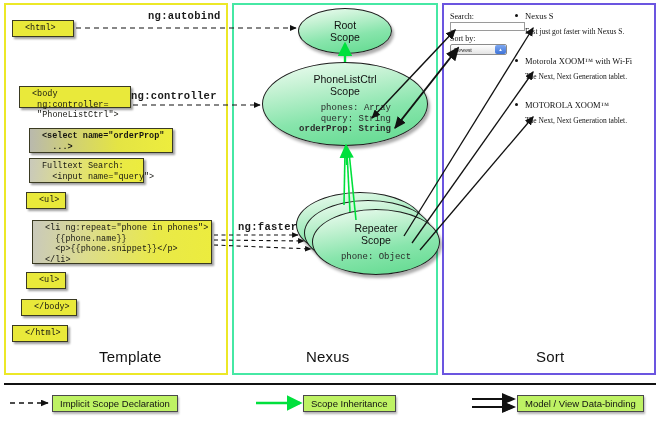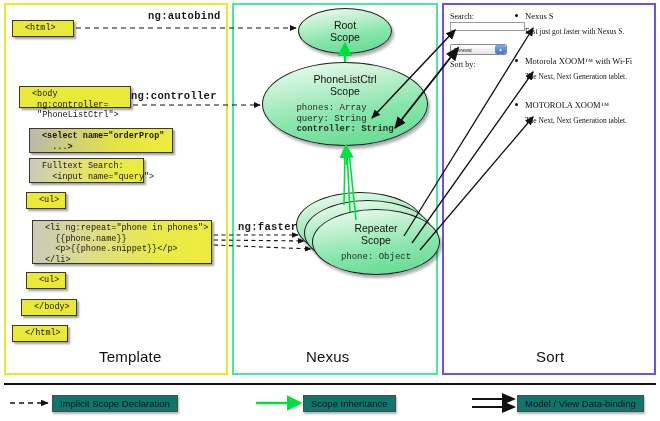--- a/index.html
+++ b/index.html
@@ -51,33 +51,33 @@
 
   
   .scope{position:absolute;border-radius:50%;
          border:1.4px solid #1d1d1d;
          background:linear-gradient(170deg,#f1fdf4 0%,#c6f2d4 26%,#88e5ac 60%,#5fd98d 100%);
          box-shadow:2px 3px 3px rgba(0,0,0,.33);
          display:flex;flex-direction:column;align-items:center;justify-content:center;
          box-sizing:border-box;text-align:center;}
   .scope-title{font-family:"Liberation Sans",sans-serif;font-size:10.5px;color:#111;line-height:12px;}
   .scope-props{font-family:"Liberation Mono",monospace;font-size:9px;
-               line-height:10.5px;color:#2a2a2a;margin-top:6px;text-align:left;}
+               line-height:10.5px;color:#2a2a2a;margin-top:6px;text-align:right;}
 
   #scope-root{left:298px;top:8px;width:94px;height:46px;}
   #scope-ctrl{left:262px;top:62px;width:166px;height:84px;}
   #scope-rep3{left:296px;top:192px;width:128px;height:66px;}
   #scope-rep2{left:304px;top:200px;width:128px;height:66px;}
   #scope-rep1{left:312px;top:209px;width:128px;height:66px;}
 
   
   #view-inner{position:absolute;left:450px;top:12px;width:200px;height:120px;}
   .view-lbl{position:absolute;font-family:"Liberation Serif",serif;font-size:8px;color:#111;}
   #v-search-lbl{left:0px;  top:0px;}
-  #v-sort-lbl  {left:0px;  top:22px;margin-top:26px;}
+  #v-sort-lbl  {left:0px;  top:22px;}
   #v-search-in {position:absolute;left:0px;top:10px;width:75px;height:9px;
                 border:1px solid #9a9a9a;background:#fff;box-sizing:border-box;}
   #v-sort-sel  {position:absolute;left:0px;top:32px;width:57px;height:11px;
                 border:1px solid #8b8b8b;border-radius:2px;box-sizing:border-box;
                 background:linear-gradient(180deg,#ffffff 0%,#e4e4e4 100%);
                 font-family:"Liberation Serif",serif;font-size:6px;color:#111;
                 padding-left:3px;line-height:10px;overflow:hidden;white-space:nowrap;}
   #v-sort-btn  {position:absolute;right:0px;top:0px;width:11px;height:9px;
                 background:linear-gradient(180deg,#7ea8f0 0%,#3f74d8 100%);
                 border-radius:2px;color:#fff;font-size:5px;text-align:center;line-height:9px;}
@@ -89,21 +89,21 @@
               margin-top:6px;white-space:nowrap;}
   .bullet{position:absolute;left:-10px;top:3px;width:3px;height:3px;
           background:#111;border-radius:50%;}
   #phone-0{left:525px;top:11px;}
   #phone-1{left:525px;top:56px;}
   #phone-2{left:525px;top:100px;}
 
   
   #legend-rule{position:absolute;left:4px;top:383px;width:652px;height:2px;background:#111;}
   .legend-box{position:absolute;box-sizing:border-box;border:1px solid #4a4a4a;
-              background:#0f766e;box-shadow:1px 2px 2px rgba(0,0,0,.3);
+              background:#bef264;box-shadow:1px 2px 2px rgba(0,0,0,.3);
               font-family:"Liberation Sans",sans-serif;font-size:9.5px;color:#111;
               padding:2px 7px;white-space:nowrap;}
   #leg-box-1{left:52px; top:395px;}
   #leg-box-2{left:303px;top:395px;}
   #leg-box-3{left:517px;top:395px;}
 
   svg.ov{position:absolute;left:0;top:0;width:660px;height:421px;pointer-events:none;}
 </style>
 </head>
 <body>
@@ -142,21 +142,21 @@
     <div class="scope-title">Root</div>
     <div class="scope-title">Scope</div>
   </div>
 
   <div class="scope" id="scope-ctrl">
     <div class="scope-title">PhoneListCtrl</div>
     <div class="scope-title">Scope</div>
     <div class="scope-props">
       <div>phones: Array</div>
       <div>query: String</div>
-      <div class="bold">controller: String</div>
+      <div class="bold">orderProp: String</div>
     </div>
   </div>
 
   <div class="scope" id="scope-rep1">
     <div class="scope-title">Repeater</div>
     <div class="scope-title">Scope</div>
     <div class="scope-props">
       <div>phone: Object</div>
     </div>
   </div>

